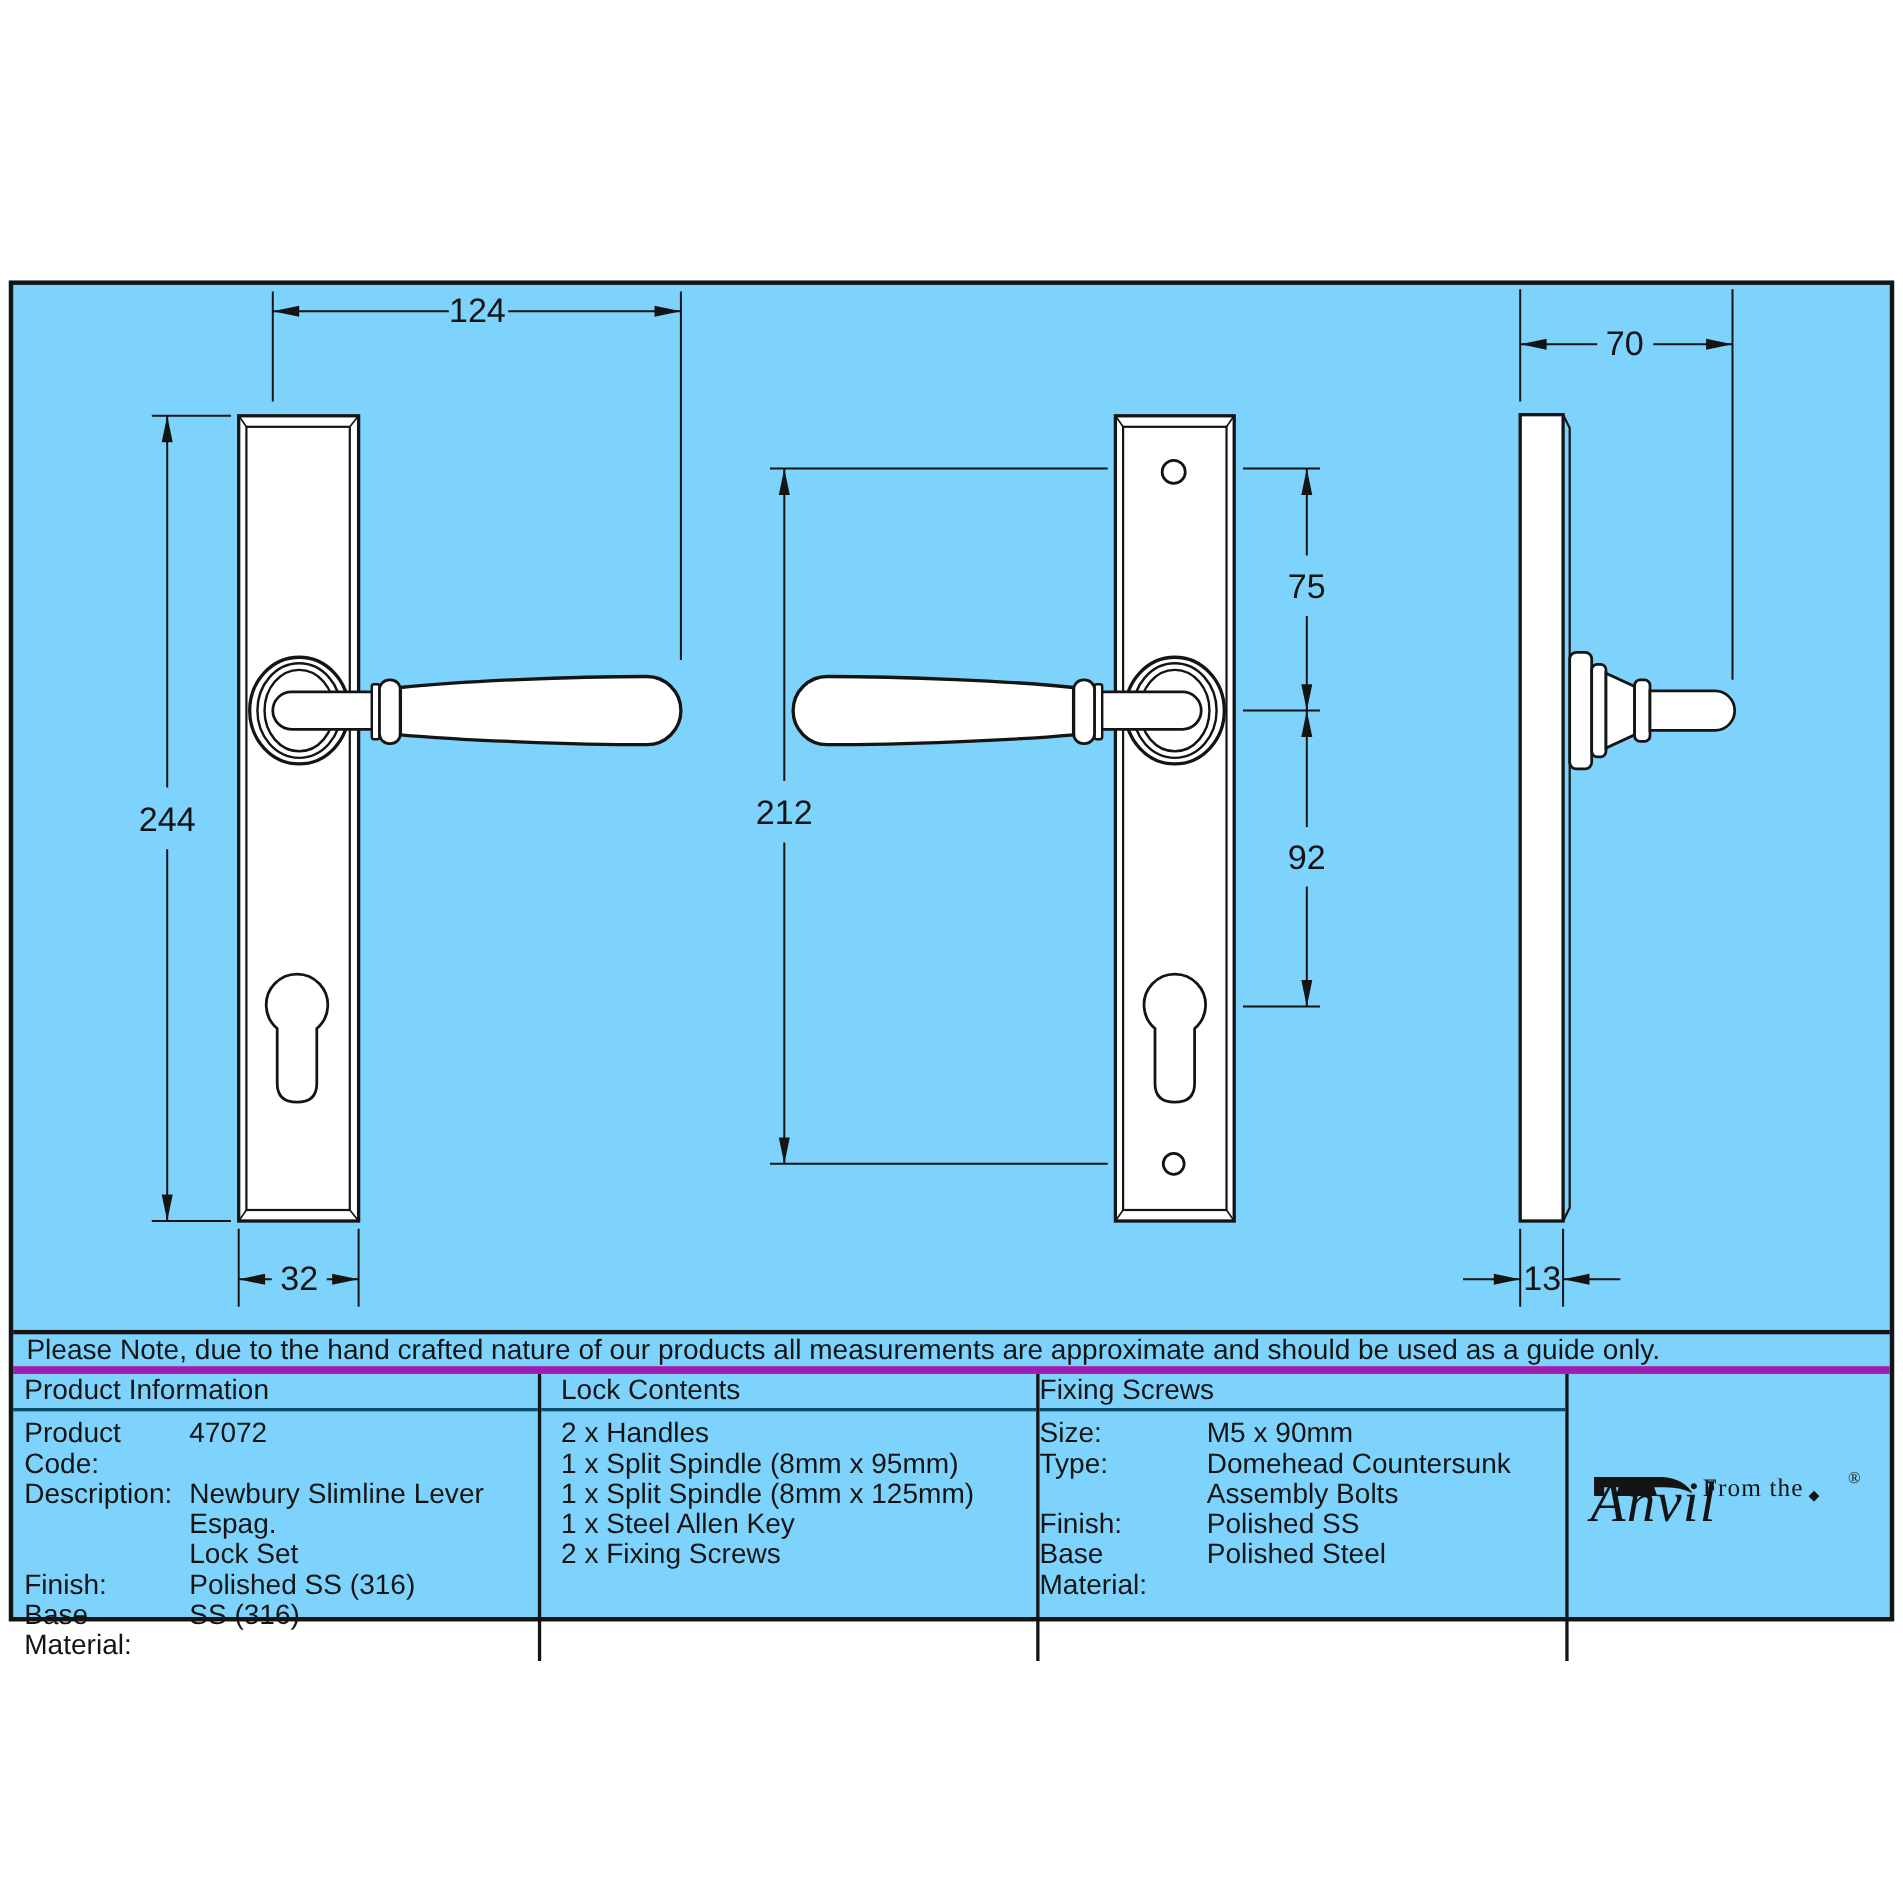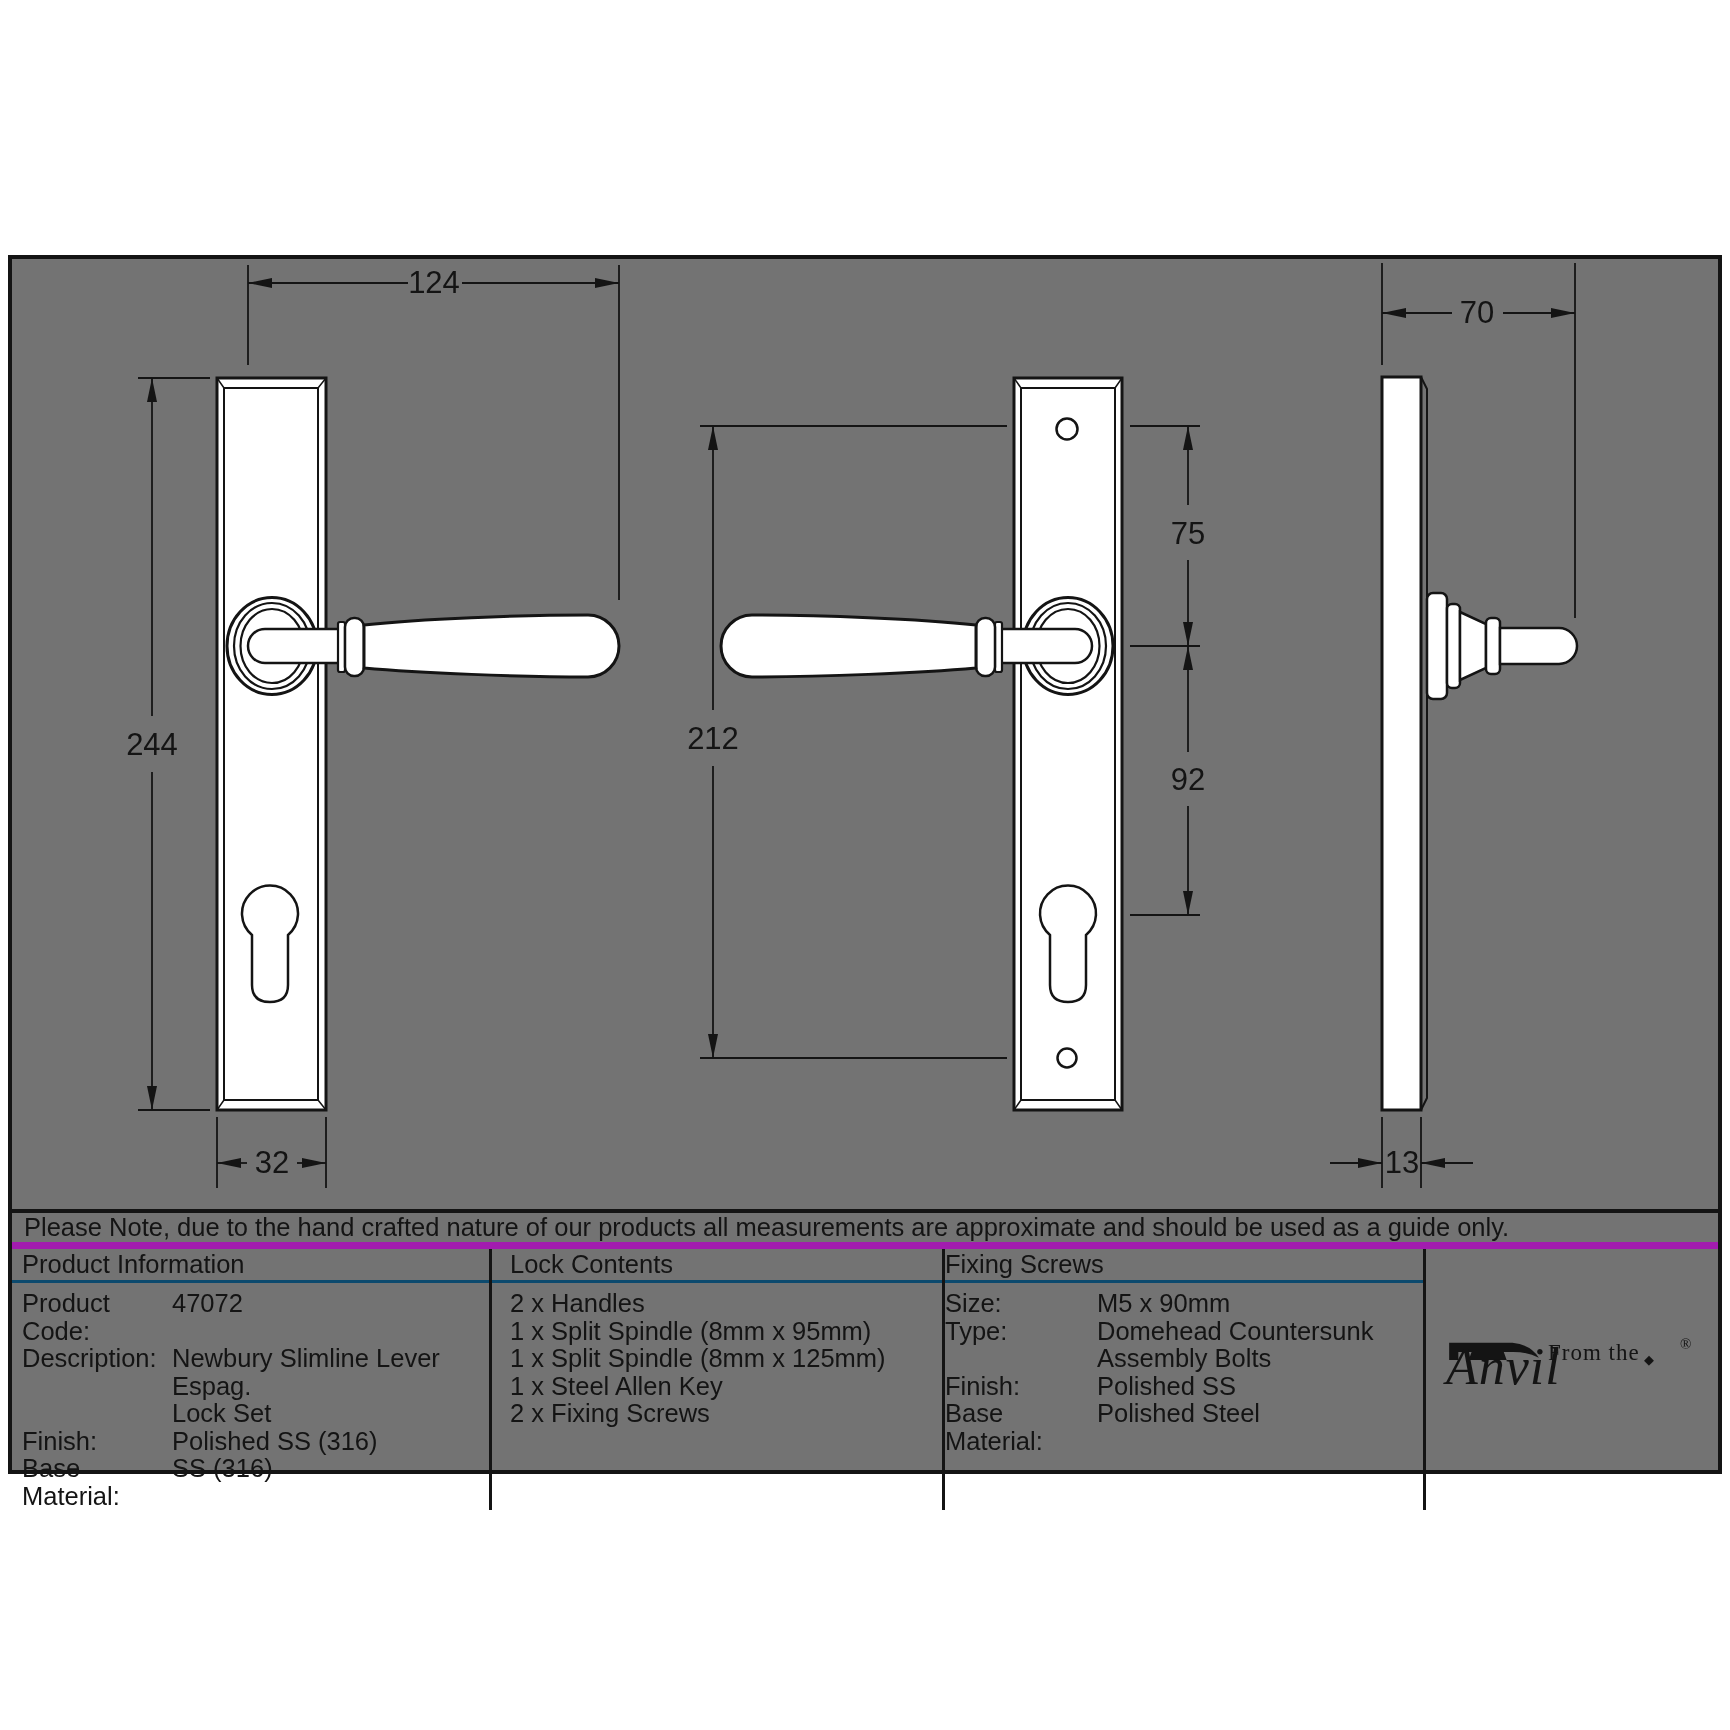--- a/index.html
+++ b/index.html
@@ -5,21 +5,21 @@
   html,body{margin:0;padding:0;}
   body{
     width:1730px;height:1730px;background:#ffffff;
     font-family:"Liberation Sans",sans-serif;color:#141414;
     position:relative;overflow:hidden;
     -webkit-font-smoothing:antialiased;
   }
   .sheet{
     position:absolute;left:8px;top:255px;width:1706px;height:1211px;
     border:4px solid #141414;box-sizing:content-box;
-    display:flex;flex-direction:column;background:#737373;
+    display:flex;flex-direction:column;background:#7dd3fc;
   }
   .drawing{height:950px;position:relative;}
   .drawing svg{display:block;}
   .note-row{
     height:47px;border-top:4px solid #141414;border-bottom:7px solid #a21caf;
     display:flex;align-items:center;padding-left:12px;
     font-size:25.5px;
   }
   .info-table{flex:1;display:flex;align-items:stretch;}
   .col{box-sizing:border-box;}

